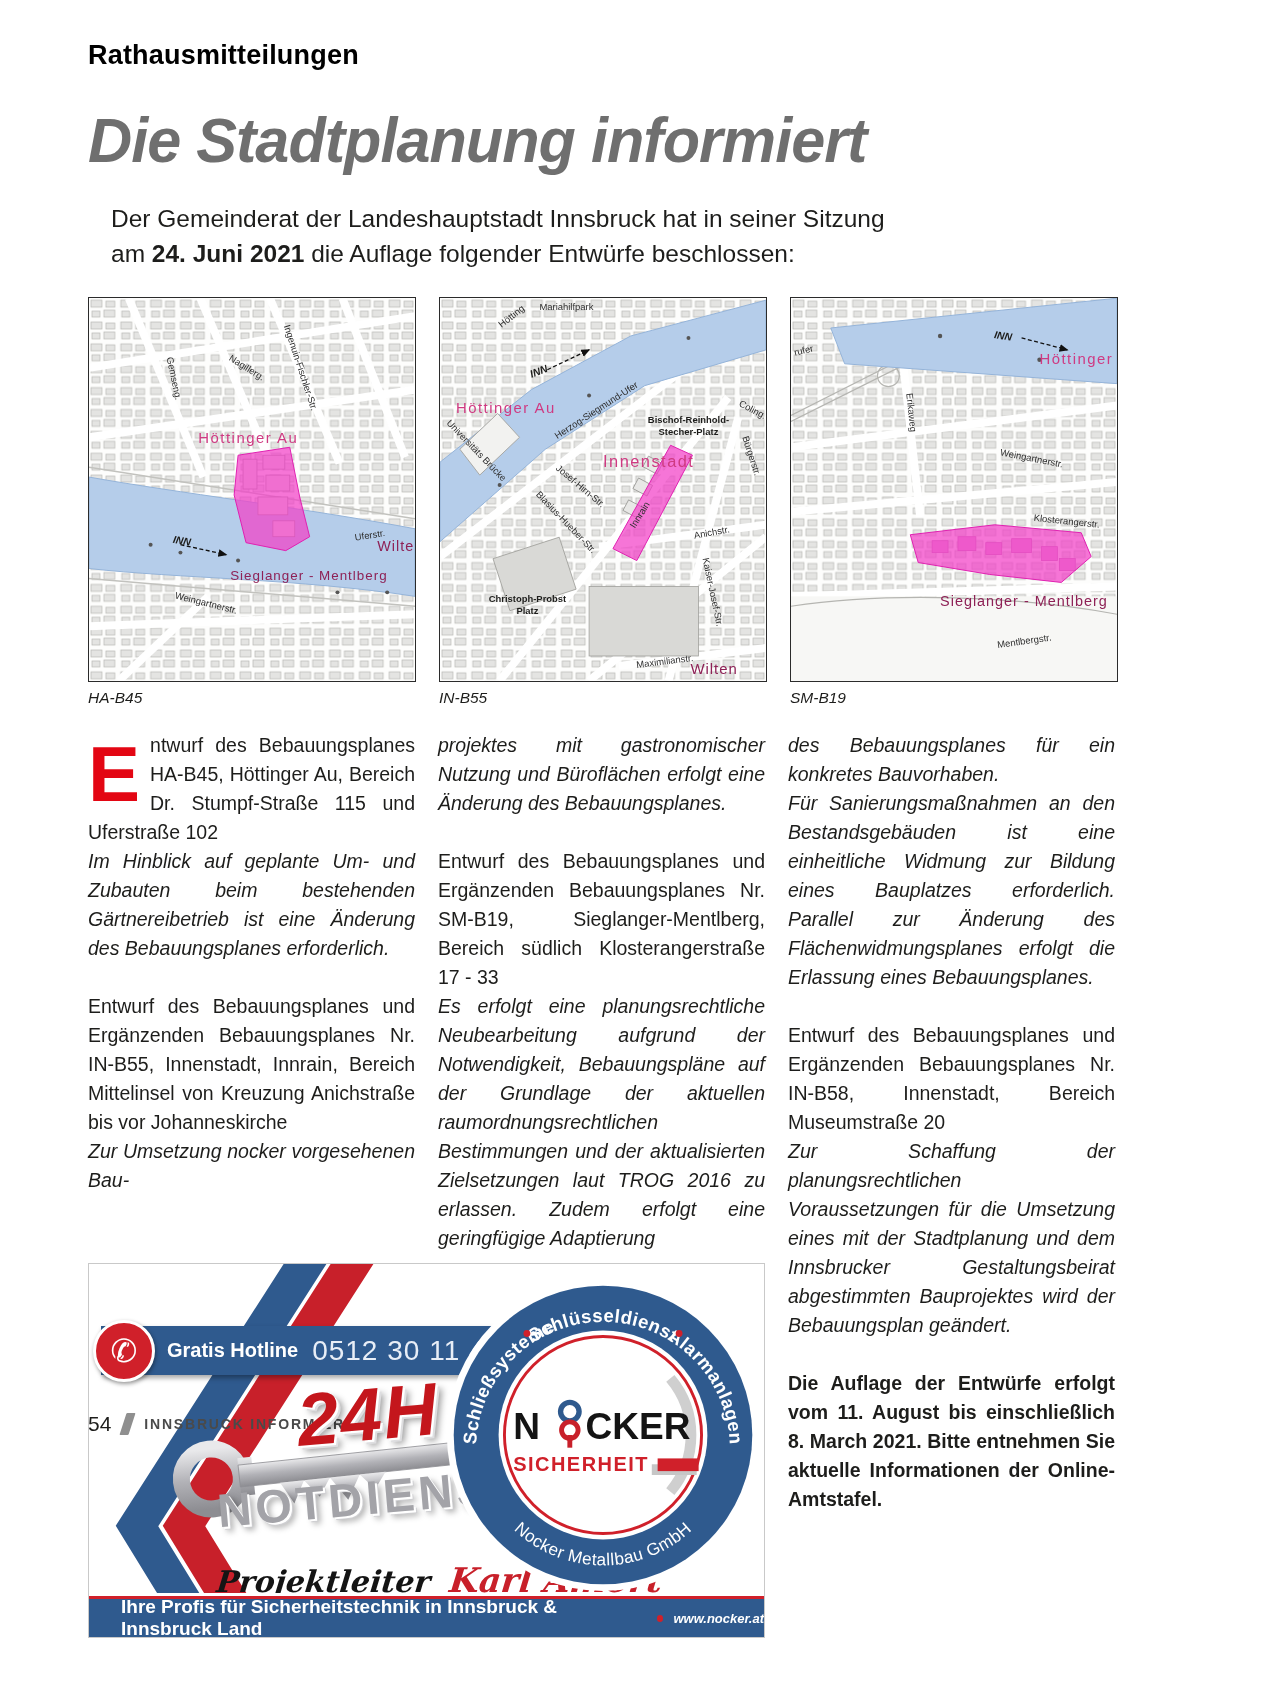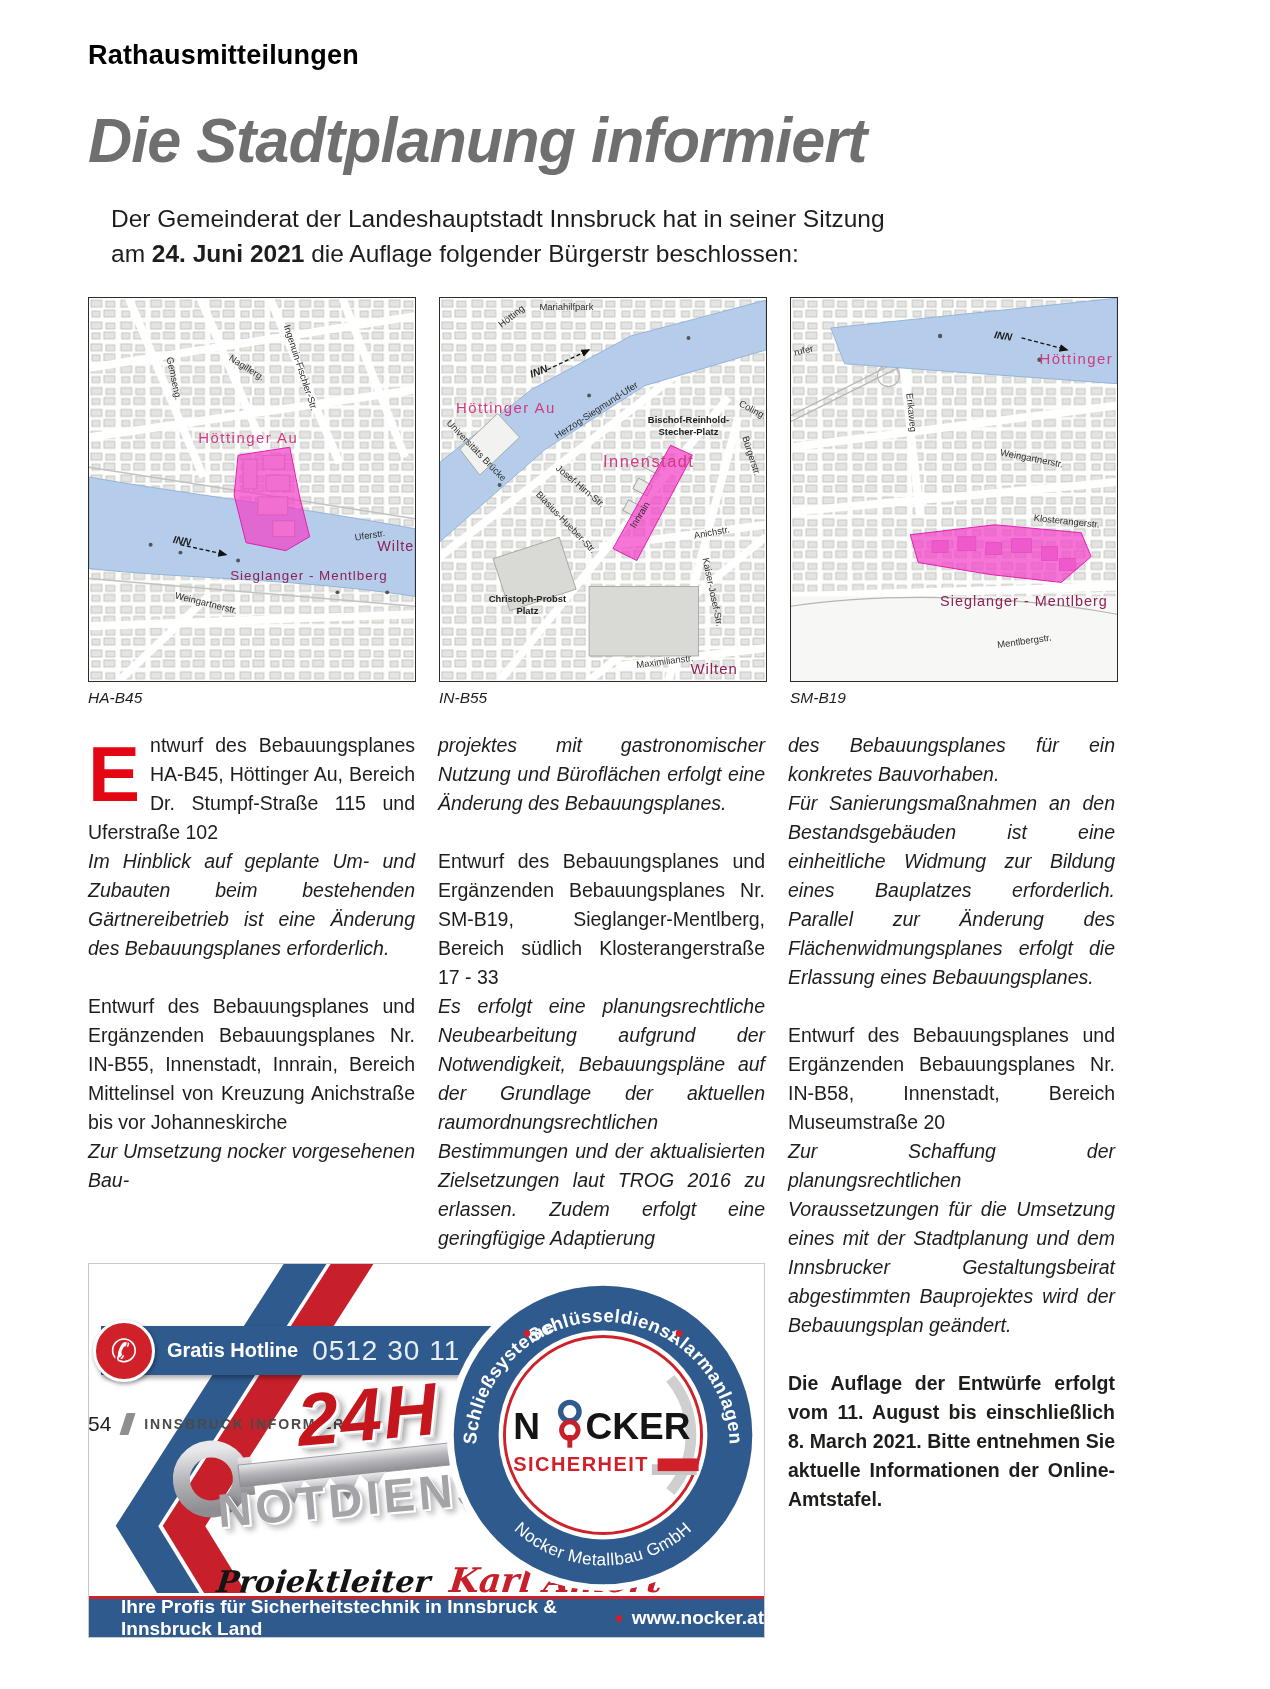--- a/index.html
+++ b/index.html
@@ -77,21 +77,21 @@
   .sig-label{font-size:30px;color:#141414;font-weight:600;}
   .sig-name{font-size:34px;color:#c8202a;font-weight:600;margin-left:14px;}
   .badge{position:absolute;right:0px;top:10px;z-index:4;}
   .ad-bottom{
     position:absolute;left:0;right:0;bottom:0;height:38px;background:#2f5a8e;z-index:3;
     box-shadow:0 -3px 0 #d0202a,0 -6px 0 #fff;
     display:flex;align-items:center;padding-left:32px;box-sizing:border-box;
   }
   .ad-bottom .txt{color:#fff;font-weight:bold;font-size:19px;}
   .ad-bottom .dot{width:7px;height:7px;border-radius:50%;background:#d0202a;margin:0 10px;}
-  .ad-bottom .url{color:#fff;font-weight:bold;font-size:19px;}
+  .ad-bottom .url{color:#fff;font-weight:bold;font-size:13px;font-style:italic;}
 
   
   .footer{position:absolute;left:88px;bottom:46px;display:flex;align-items:center;}
   .page-num{font-size:21px;color:#1d1d1b;}
   .slash{width:9px;height:22px;background:#8f8f8f;transform:skewX(-18deg);margin:0 12px;border-radius:1px;}
   .mag-name{font-size:14px;color:#4a4a4a;font-weight:bold;letter-spacing:1.8px;}
 </style>
 </head>
 <body>
 
@@ -116,21 +116,21 @@
 </svg>
 
 <div class="page">
   <div class="content">
 
     <div class="kicker">Rathausmitteilungen</div>
     <div class="headline">Die Stadtplanung informiert</div>
 
     <div class="intro">
       <div>Der Gemeinderat der Landeshauptstadt Innsbruck hat in seiner Sitzung</div>
-      <div><span>am </span><b>24. Juni 2021</b><span> die Auflage folgender Bürgerstr beschlossen:</span></div>
+      <div><span>am </span><b>24. Juni 2021</b><span> die Auflage folgender Entwürfe beschlossen:</span></div>
     </div>
 
     <div class="maps">
 
       <figure class="map-fig" style="margin:0">
         <div class="map-frame">
           <svg viewBox="0 0 328 385">
             <rect width="328" height="385" fill="url(#blk)"></rect>
             <g stroke="#ffffff" stroke-width="8">
               <line x1="40" y1="0" x2="115" y2="180"></line>

